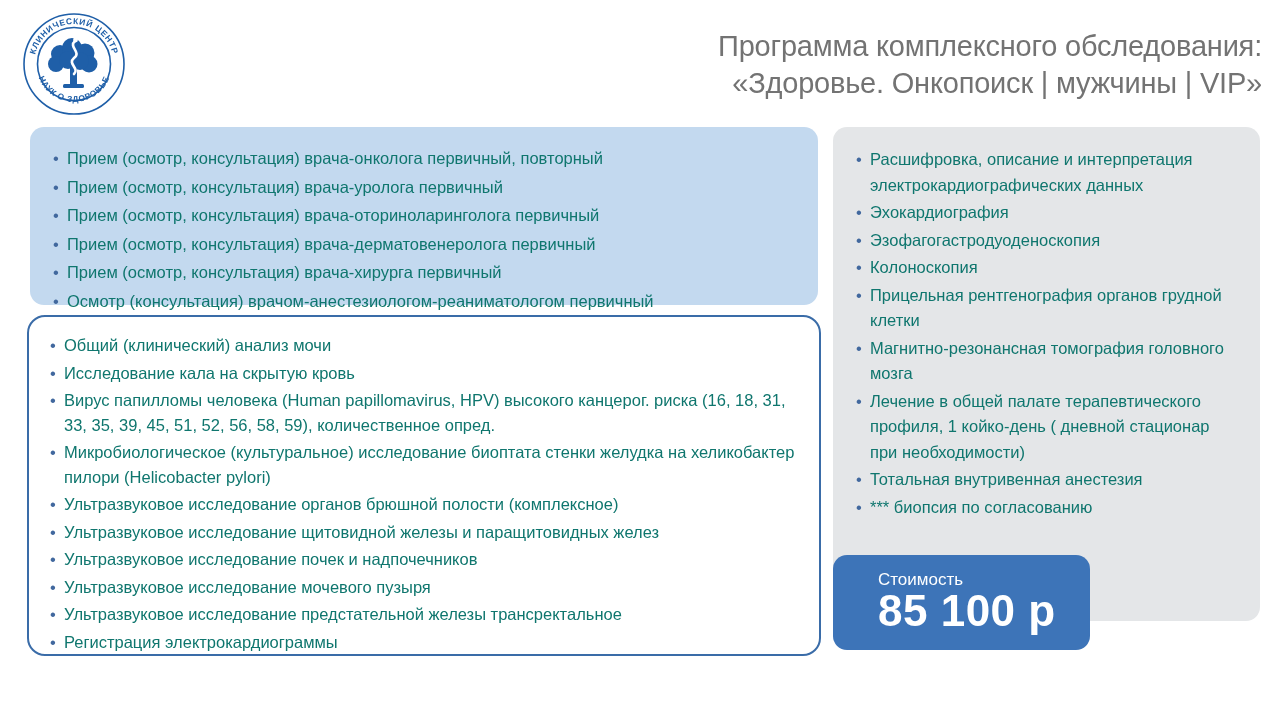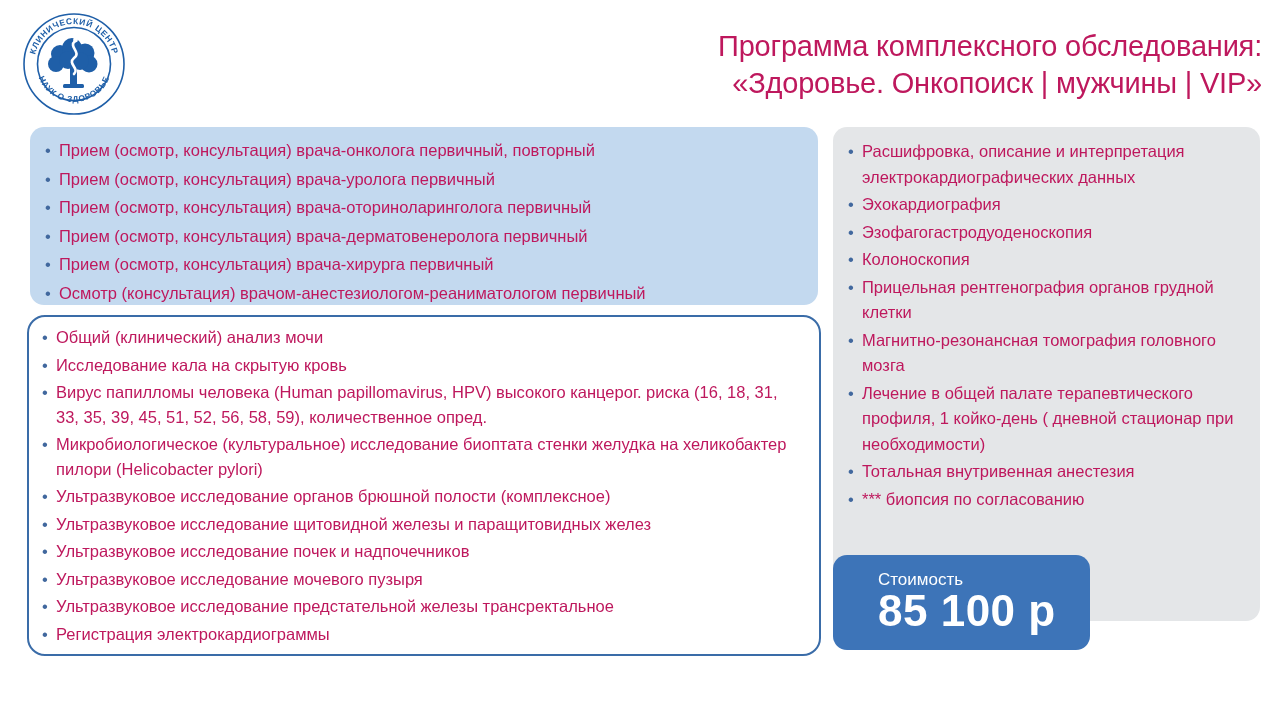--- a/index.html
+++ b/index.html
@@ -25,21 +25,21 @@
   }
   .logo svg { display: block; }
 
   
   .title {
     position: absolute;
     right: 18px;
     top: 28px;
     width: 740px;
     text-align: right;
-    color: #be185d;
+    color: #737373;
     font-size: 29px;
     line-height: 37px;
     font-weight: 400;
     letter-spacing: -0.2px;
   }
   .title-line { display: block; white-space: nowrap; }
 
   
   .card { position: absolute; box-sizing: border-box; }
 
@@ -70,23 +70,23 @@
     width: 427px;
     height: 494px;
     background: #e4e6e8;
     border-radius: 14px;
     padding: 12px 14px 10px 14px;
   }
 
   
   ul.speclist {
     list-style: none;
-    margin: 0;
+    margin: 8px;
     padding: 0;
-    color: #be185d;
+    color: #0f766e;
   }
   ul.speclist li {
     position: relative;
     padding-left: 15px;
     margin: 0 0 2px 0;
   }
   ul.speclist li::before {
     content: "\2022";
     position: absolute;
     left: 1px;

